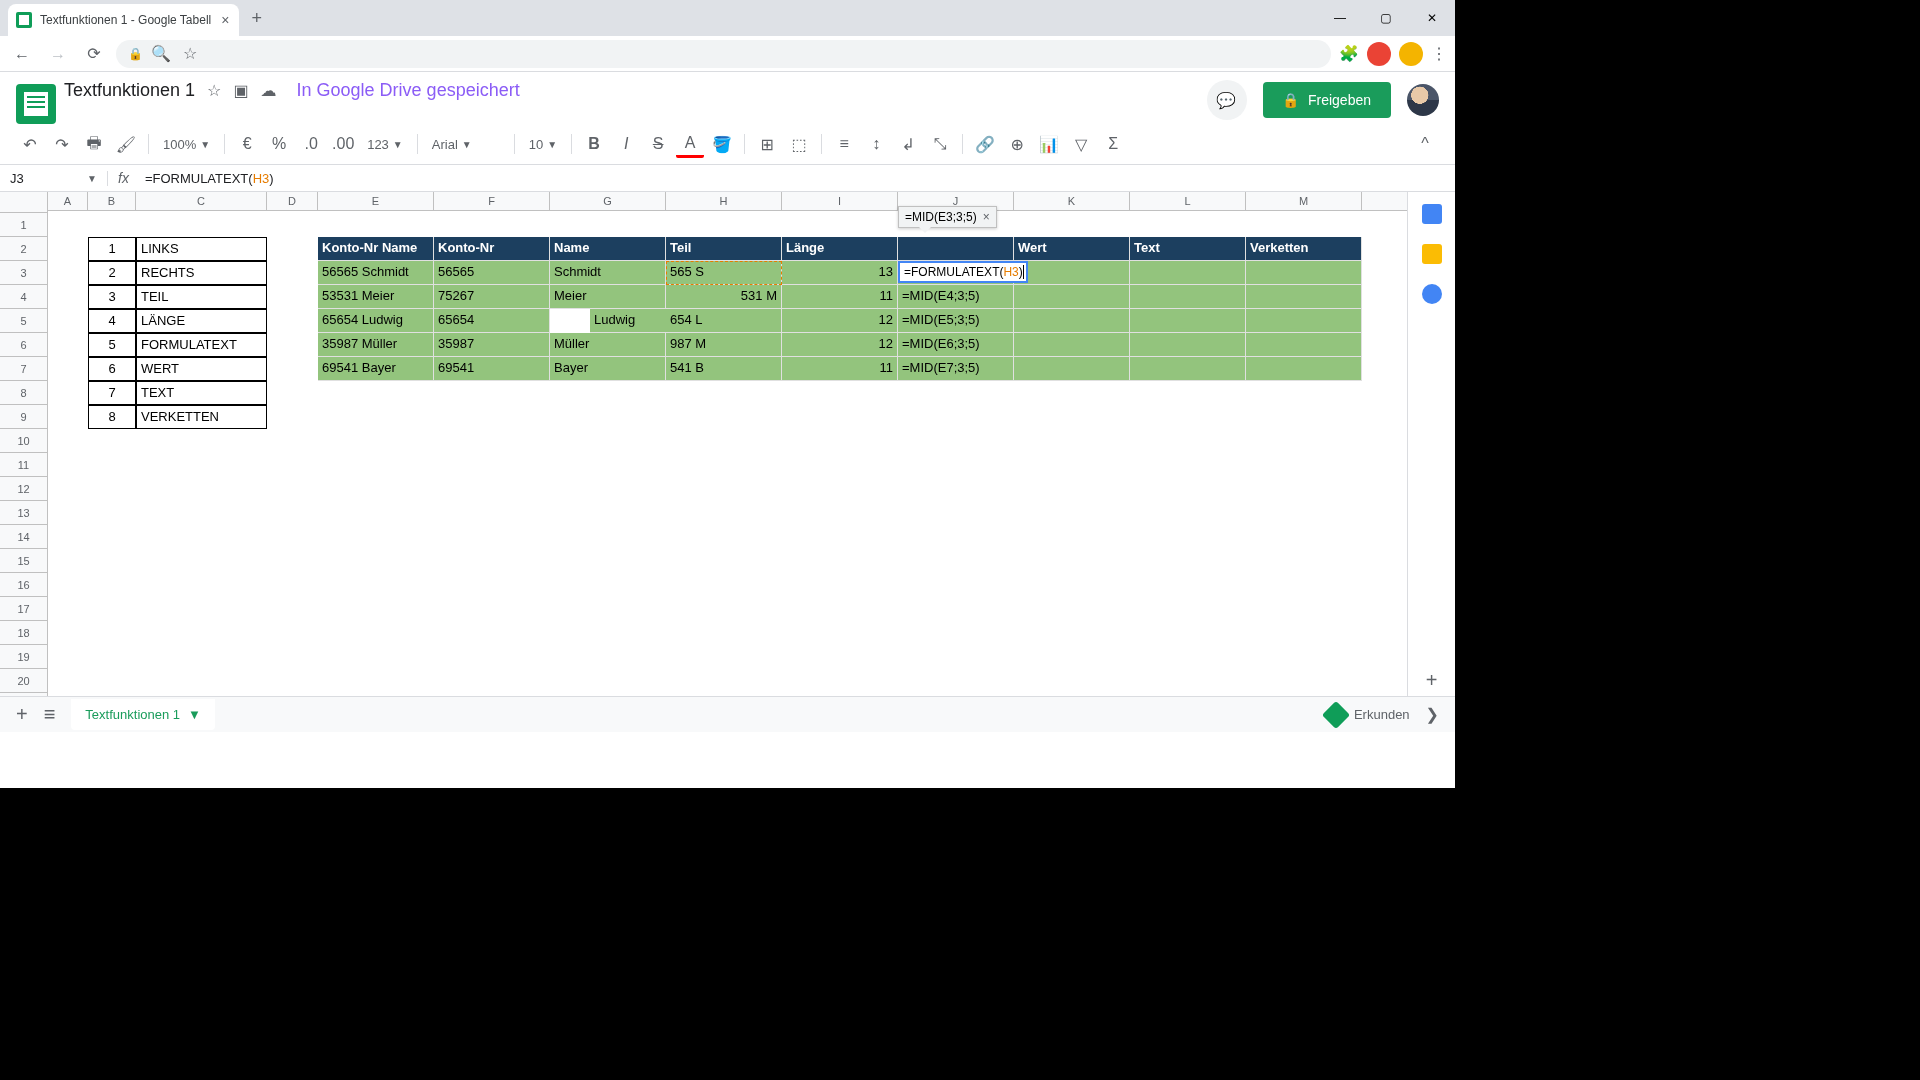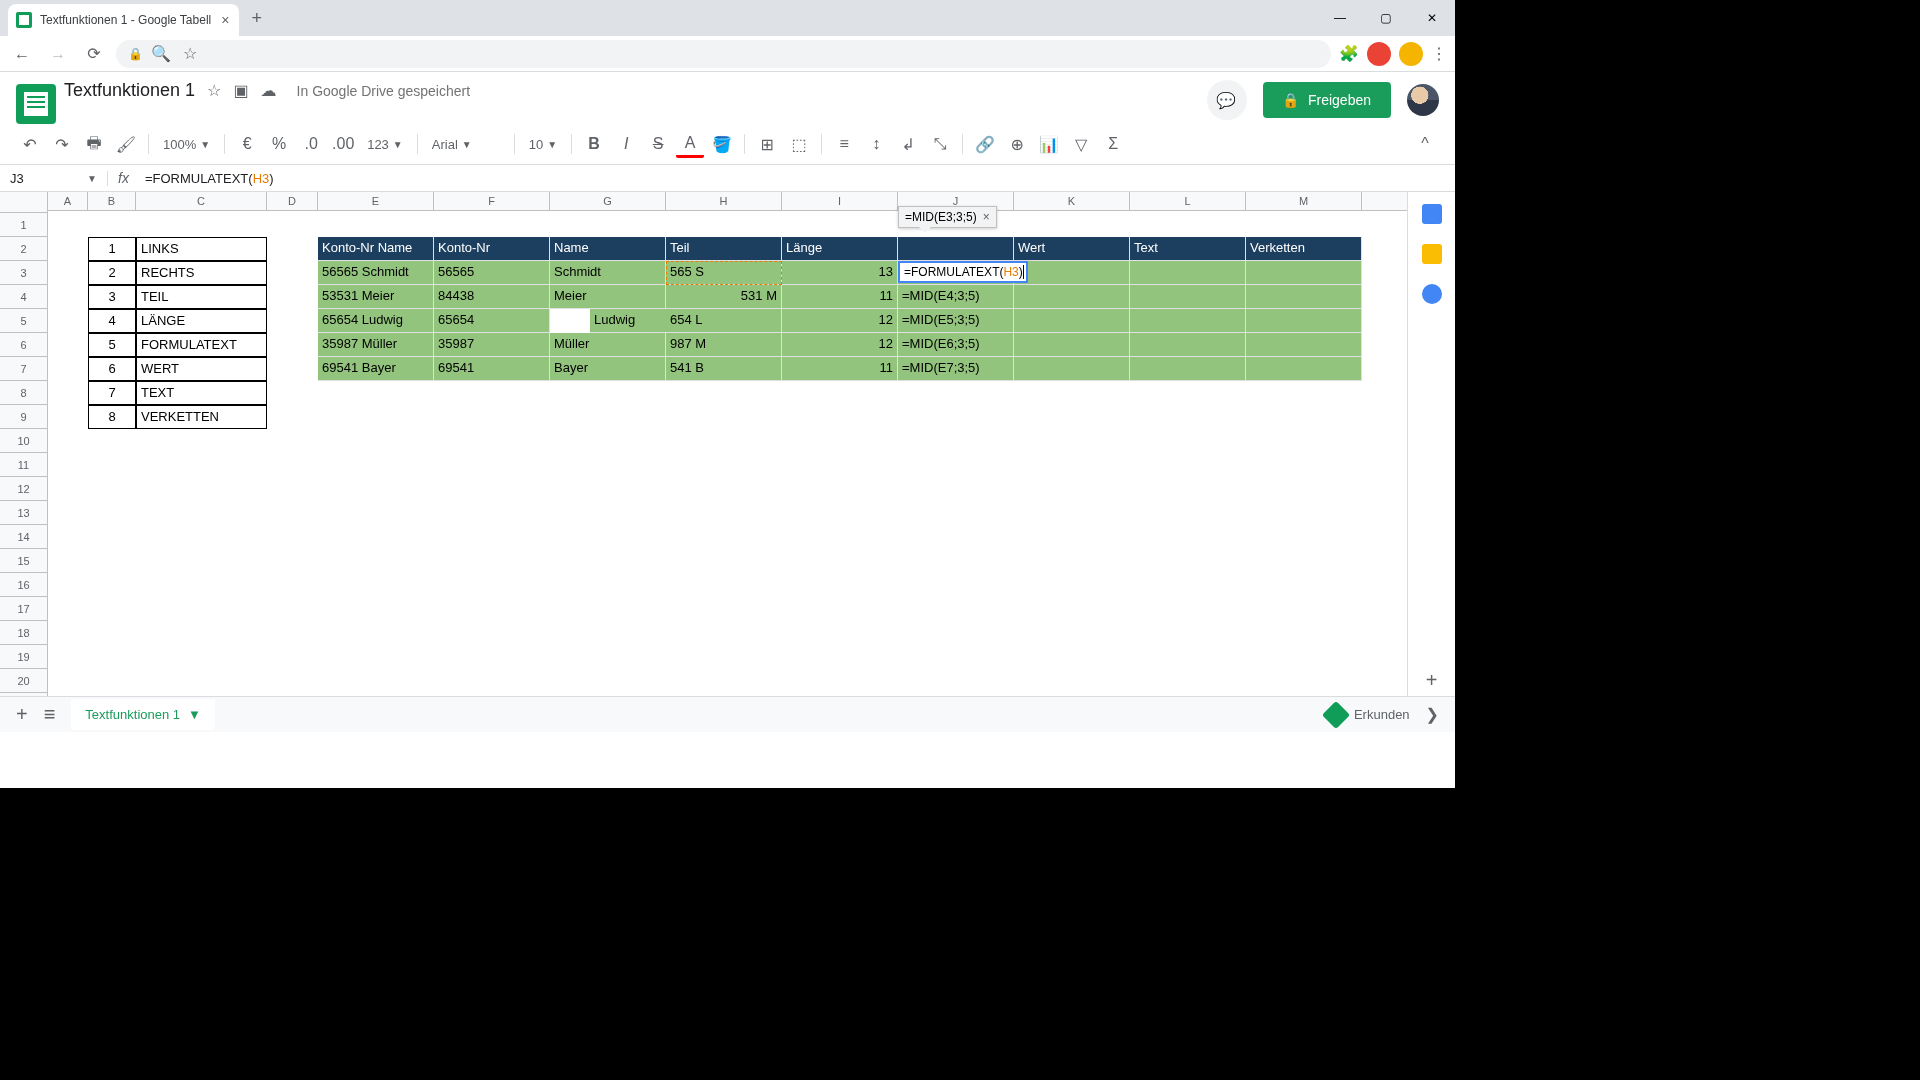--- a/index.html
+++ b/index.html
@@ -30,21 +30,21 @@
 
 
 .app-header{background:#fff;padding:8px 16px 0;display:flex;align-items:flex-start;gap:8px}
 .sheets-logo{width:40px;height:40px;background:#0f9d58;border-radius:4px;position:relative;margin-top:4px}
 .sheets-logo::before{content:"";position:absolute;inset:8px;background:#fff}
 .sheets-logo::after{content:"";position:absolute;left:11px;top:12px;width:18px;height:2px;background:#0f9d58;box-shadow:0 5px 0 #0f9d58,0 10px 0 #0f9d58}
 .doc-area{flex:1}
 .doc-title-row{display:flex;align-items:center;gap:12px;margin-bottom:4px}
 .doc-title{font-size:18px;color:#202124}
 .doc-icon{color:#5f6368;cursor:pointer}
-.save-status{font-size:14px;color:#737373;margin-left:8px}
+.save-status{font-size:18px;color:#8b5cf6;margin-left:8px}
 .menu-row{display:flex;gap:4px}
 .menu-item{font-size:14px;color:#202124;padding:4px 7px;cursor:pointer}
 .last-edit{font-size:14px;color:#5f6368;text-decoration:underline;margin-left:8px;cursor:pointer}
 .header-right{display:flex;align-items:center;gap:16px}
 .chat-btn{width:40px;height:40px;border-radius:50%;background:#f1f3f4;display:flex;align-items:center;justify-content:center;color:#5f6368;cursor:pointer}
 .share-btn{background:#1a9c5b;color:#fff;padding:10px 20px;border-radius:4px;font-size:14px;font-weight:500;display:flex;align-items:center;gap:8px;cursor:pointer}
 .user-avatar{width:32px;height:32px;border-radius:50%;background:#ddd;background-image:radial-gradient(circle at 40% 35%,#e8c9a8 30%,transparent 31%),linear-gradient(#4a5568 50%,#2d3748 50%)}
 
 
 .toolbar{background:#fff;border-bottom:1px solid #dadce0;padding:6px 16px;display:flex;align-items:center;gap:4px}
@@ -76,21 +76,21 @@
 .grid-wrap{flex:1;margin-right:48px;overflow:hidden;position:relative}
 .col-headers{display:flex;background:#f8f9fa;border-bottom:1px solid #c0c0c0;position:relative;margin-left:48px}
 .col-h{border-right:1px solid #c0c0c0;text-align:center;font-size:11px;color:#5f6368;padding:3px 0}
 .row-headers{position:absolute;left:0;top:21px;width:48px;background:#f8f9fa;border-right:1px solid #c0c0c0}
 .row-h{height:24px;border-bottom:1px solid #c0c0c0;text-align:center;font-size:11px;color:#5f6368;line-height:24px}
 .corner{position:absolute;left:0;top:0;width:48px;height:21px;background:#f8f9fa;border-right:1px solid #c0c0c0;border-bottom:1px solid #c0c0c0}
 
 .cells{position:absolute;left:48px;top:21px}
 .cell{position:absolute;border-right:1px solid #e0e0e0;border-bottom:1px solid #e0e0e0;font-size:13px;padding:3px 4px;height:24px;overflow:hidden;white-space:nowrap}
 .cell.bordered{border:1px solid #000}
-.cell.hdr{background:#1c3f5f;color:#fff;font-weight:normal}
+.cell.hdr{background:#1c3f5f;color:#fff;font-weight:bold}
 .cell.grn{background:#93c47d}
 
 
 .preview-popup{position:absolute;left:850px;top:-7px;background:#f1f3f4;border:1px solid #c0c0c0;padding:3px 6px;font-size:12px;font-family:monospace;z-index:10;display:flex;gap:6px;box-shadow:0 1px 3px rgba(0,0,0,0.2)}
 .preview-popup::after{content:"";position:absolute;bottom:-6px;left:20px;border:6px solid transparent;border-top-color:#f1f3f4;border-bottom:0}
 .preview-close{color:#5f6368;cursor:pointer}
 
 
 .editing-cell{position:absolute;border:2px solid #4285f4;background:#fff;padding:2px 4px;font-size:12px;font-family:monospace;z-index:5}
 .ref-highlight{position:absolute;border:1px dashed #e67c00;z-index:4;pointer-events:none}
@@ -322,21 +322,21 @@
           <div class="cell hdr" style="left: 850px; top: 24px; width: 116px;"></div>
           <div class="cell grn" style="left: 270px; top: 48px; width: 116px;">56565 Schmidt</div>
           <div class="cell grn" style="left: 386px; top: 48px; width: 116px;">56565</div>
           <div class="cell grn" style="left: 502px; top: 48px; width: 116px;">Schmidt</div>
           <div class="cell grn" style="left: 618px; top: 48px; width: 116px;">565 S</div>
           <div class="cell grn" style="left: 734px; top: 48px; width: 116px; text-align: right;">13</div>
           <div class="cell grn" style="left: 966px; top: 48px; width: 116px;"></div>
           <div class="cell grn" style="left: 1082px; top: 48px; width: 116px;"></div>
           <div class="cell grn" style="left: 1198px; top: 48px; width: 116px;"></div>
           <div class="cell grn" style="left: 270px; top: 72px; width: 116px;">53531 Meier</div>
-          <div class="cell grn" style="left: 386px; top: 72px; width: 116px;">84438</div>
+          <div class="cell grn" style="left: 386px; top: 72px; width: 116px;">75267</div>
           <div class="cell grn" style="left: 502px; top: 72px; width: 116px;">Meier</div>
           <div class="cell grn" style="left: 618px; top: 72px; width: 116px; text-align: right;">531 M</div>
           <div class="cell grn" style="left: 734px; top: 72px; width: 116px; text-align: right;">11</div>
           <div class="cell grn" style="left: 850px; top: 72px; width: 116px;">=MID(E4;3;5)</div>
           <div class="cell grn" style="left: 966px; top: 72px; width: 116px;"></div>
           <div class="cell grn" style="left: 1082px; top: 72px; width: 116px;"></div>
           <div class="cell grn" style="left: 1198px; top: 72px; width: 116px;"></div>
           <div class="cell grn" style="left: 270px; top: 96px; width: 116px;">65654 Ludwig</div>
           <div class="cell grn" style="left: 386px; top: 96px; width: 116px;">65654</div>
           <div class="cell grn" style="left: 502px; top: 96px; width: 116px; margin-left: 40px;">Ludwig</div>

